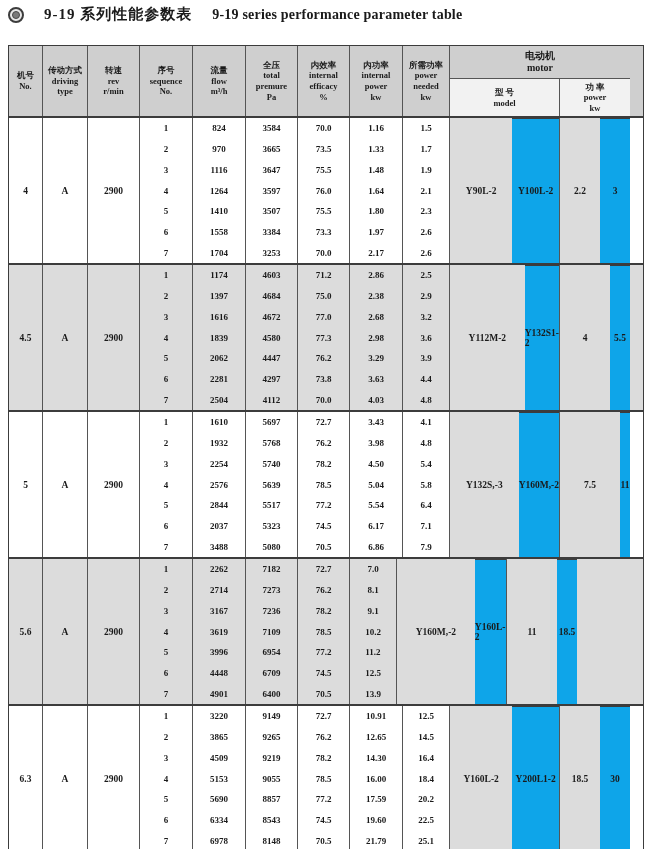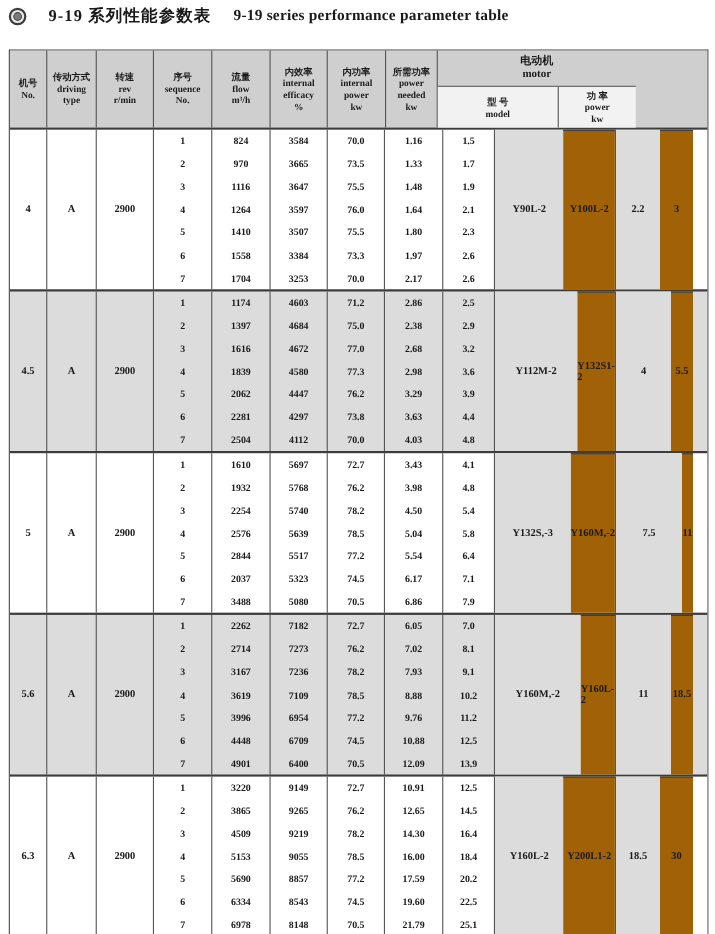--- a/index.html
+++ b/index.html
@@ -52,21 +52,21 @@
   .gcell{
     border-right:1px solid #555;box-sizing:border-box;
     display:flex;align-items:center;justify-content:center;font-size:9.5px;
   }
   .gcol{border-right:1px solid #555;box-sizing:border-box;display:flex;flex-direction:column;}
   .dval{flex:1;display:flex;align-items:center;justify-content:center;font-size:9px;}
   .mcol{display:flex;flex-direction:row;border-right:1px solid #555;box-sizing:border-box;}
   .mcol.w-mpow{border-right:none;}
   .mcell{
     display:flex;align-items:center;justify-content:center;font-size:9.5px;
-    background:#a16207;border-top:1px solid #3c3c3c;box-sizing:border-box;flex-basis:0;
+    background:#0ea5e9;border-top:1px solid #3c3c3c;box-sizing:border-box;flex-basis:0;
   }
   .mcell:first-child{border-top:none;}
   .mcell.mshaded{background:#dcdcdc;}
 </style>
 </head>
 <body>
 
 <div class="title-row">
   <span class="bullseye">
       <span class="inner"></span>
@@ -84,20 +84,24 @@
 type</div>
     <div class="hcell w-speed">转速
 rev
 r/min</div>
     <div class="hcell w-seq">序号
 sequence
 No.</div>
     <div class="hcell w-flow">流量
 flow
 m³/h</div>
+    <div class="hcell w-press">全压
+total
+premure
+Pa</div>
     <div class="hcell w-eff">内效率
 internal
 efficacy
 %</div>
     <div class="hcell w-ipow">内功率
 internal
 power
 kw</div>
     <div class="hcell w-pneed">所需功率
 power
@@ -350,29 +354,20 @@
         </div>
         <div class="gcol w-eff">
           <div class="dval">72.7</div>
           <div class="dval">76.2</div>
           <div class="dval">78.2</div>
           <div class="dval">78.5</div>
           <div class="dval">77.2</div>
           <div class="dval">74.5</div>
           <div class="dval">70.5</div>
         </div>
-        <div class="gcol w-ipow">
-          <div class="dval">6.05</div>
-          <div class="dval">7.02</div>
-          <div class="dval">7.93</div>
-          <div class="dval">8.88</div>
-          <div class="dval">9.76</div>
-          <div class="dval">10.88</div>
-          <div class="dval">12.09</div>
-        </div>
         <div class="gcol w-pneed">
           <div class="dval">7.0</div>
           <div class="dval">8.1</div>
           <div class="dval">9.1</div>
           <div class="dval">10.2</div>
           <div class="dval">11.2</div>
           <div class="dval">12.5</div>
           <div class="dval">13.9</div>
         </div>
         <div class="mcol w-model">

